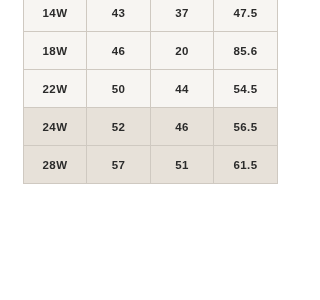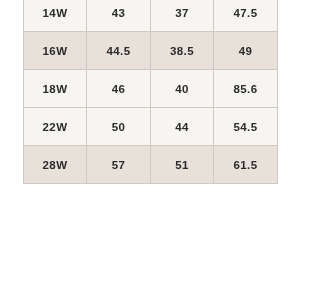--- a/index.html
+++ b/index.html
@@ -84,37 +84,37 @@
         <col class="c-waist">
         <col class="c-hip">
       </colgroup>
       <tbody id="table-body">
           <tr>
             <td>14W</td>
             <td>43</td>
             <td>37</td>
             <td>47.5</td>
           </tr>
-          <tr class="shaded">
-            <td>16W</td>
-            <td>44.5</td>
-            <td>38.5</td>
-            <td>49</td>
-          </tr>
           <tr>
             <td>18W</td>
             <td>46</td>
-            <td>40</td>
+            <td>20</td>
             <td>85.6</td>
           </tr>
           <tr>
             <td>22W</td>
             <td>50</td>
             <td>44</td>
             <td>54.5</td>
+          </tr>
+          <tr class="shaded">
+            <td>24W</td>
+            <td>52</td>
+            <td>46</td>
+            <td>56.5</td>
           </tr>
           <tr class="shaded">
             <td>28W</td>
             <td>57</td>
             <td>51</td>
             <td>61.5</td>
           </tr>
         </tbody>
     </table>
   </div>

